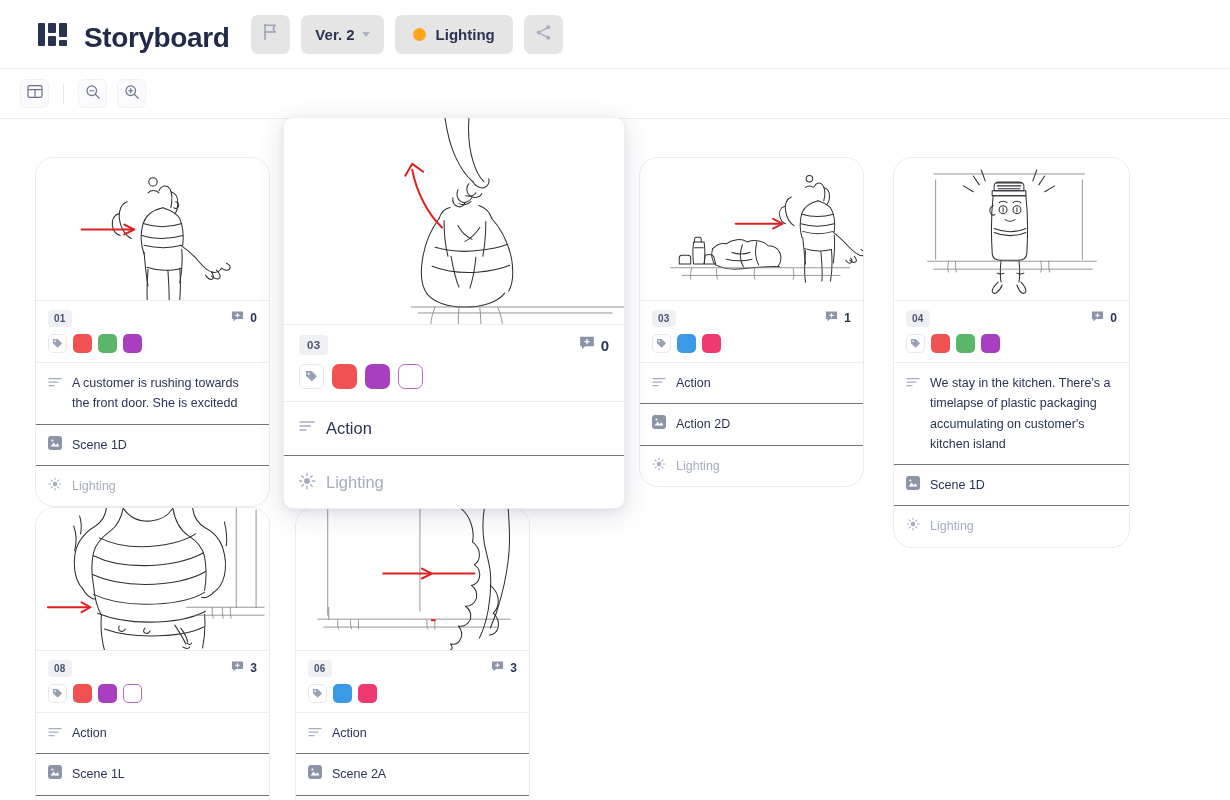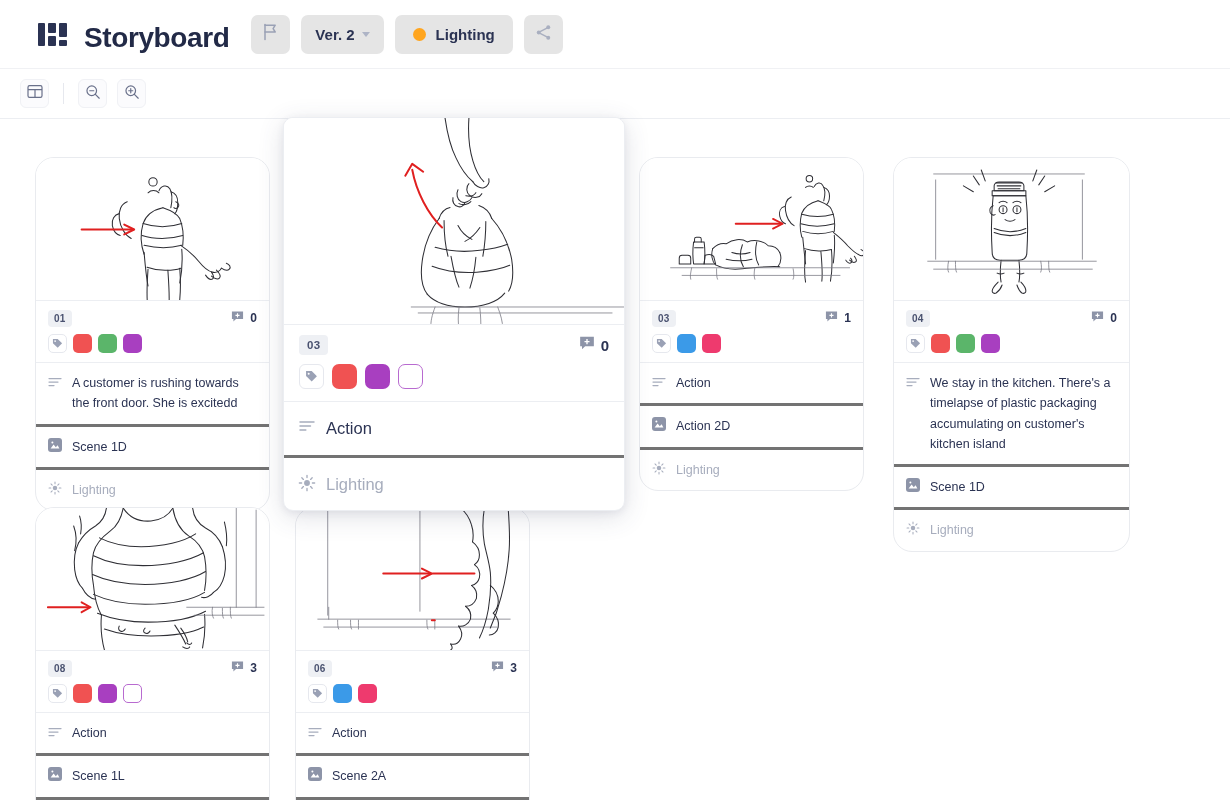--- a/index.html
+++ b/index.html
@@ -133,21 +133,21 @@
   .elevated .tag-btn { width: 25px; height: 25px; border-radius: 6px; }
   .swatch {
     width: 19px; height: 19px; border-radius: 5px; flex: none; cursor: pointer;
   }
   .elevated .swatch { width: 25px; height: 25px; border-radius: 7px; }
   .swatch.empty { background: #ffffff !important; border: 1px solid #b86ad0; }
 
   .field-row {
     display: flex; align-items: flex-start; gap: 10px;
     padding: 10px 12px;
-    border-bottom: 3px solid #737373;
+    border-bottom: 1px solid #737373;
     cursor: text;
   }
   .field-row:last-child { border-bottom: none; }
   .field-icon { flex: none; margin-top: 1px; }
   .field-text {
     font-size: 12.5px; color: #2b3353; line-height: 1.62; font-weight: normal;
   }
   .field-text.muted { color: #a7adbd; }
   .elevated .field-row { padding: 13px 14px; }
   .elevated .field-text { font-size: 16.5px; }

